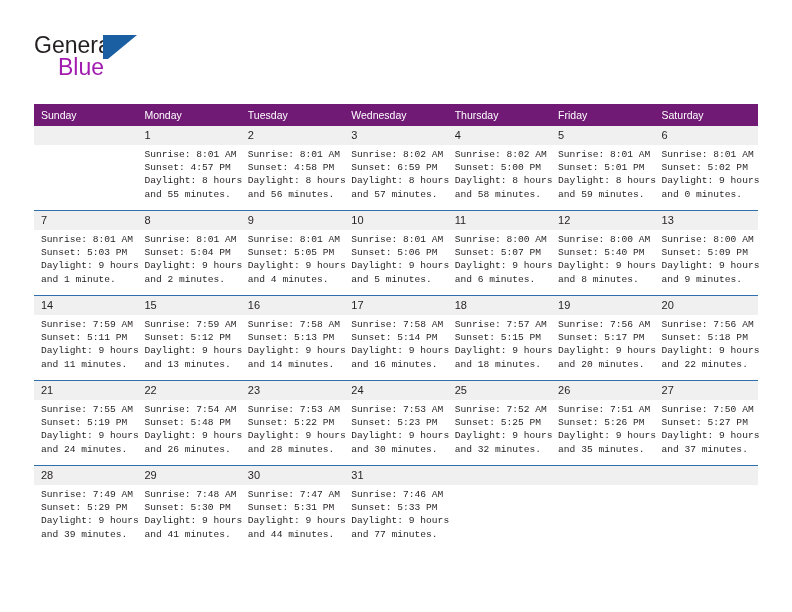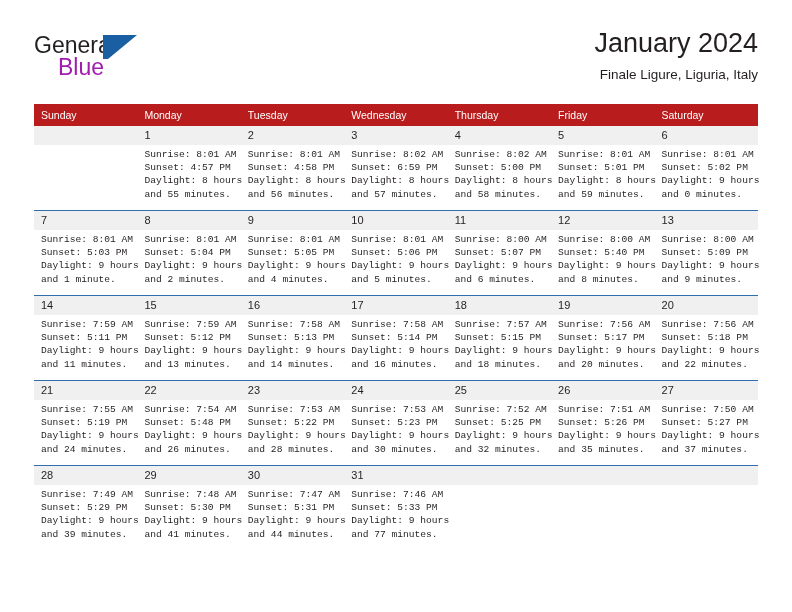--- a/index.html
+++ b/index.html
@@ -104,21 +104,21 @@
   .calendar {
     position: absolute;
     left: 34px;
     top: 104px;
     width: 724px;
     border-collapse: collapse;
     table-layout: fixed;
   }
 
   .calendar th {
-    background: #b91c1c;
+    background: #701a75;
     color: #ffffff;
     font-size: 10.5px;
     font-weight: normal;
     text-align: left;
     padding: 5px 0 5px 7px;
     height: 20px;
     line-height: 12px;
   }
 
   .week-row > td {
@@ -164,24 +164,20 @@
 
     <div class="logo">
       <span class="logo-general">General</span>
       <span class="logo-blue">Blue</span>
       <span class="logo-mark">
         <span class="logo-bar"></span>
         <span class="logo-tri"></span>
       </span>
     </div>
 
-    <div class="title-block">
-      <div class="cal-title">January 2024</div>
-      <div class="cal-subtitle">Finale Ligure, Liguria, Italy</div>
-    </div>
 
   </div>
 
   <table class="calendar">
     <thead>
       <tr>
         <th>Sunday</th>
         <th>Monday</th>
         <th>Tuesday</th>
         <th>Wednesday</th>

